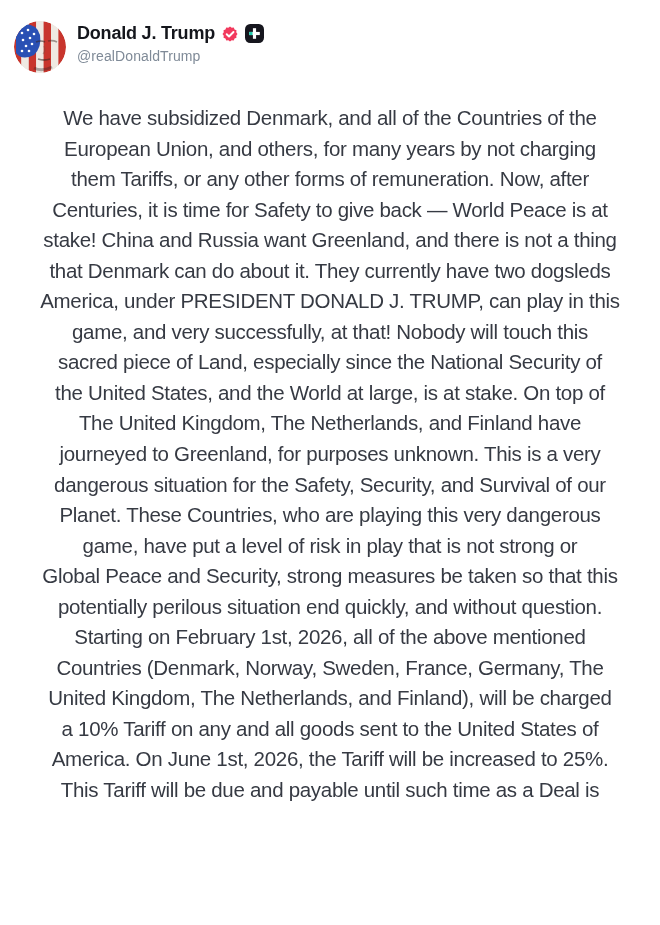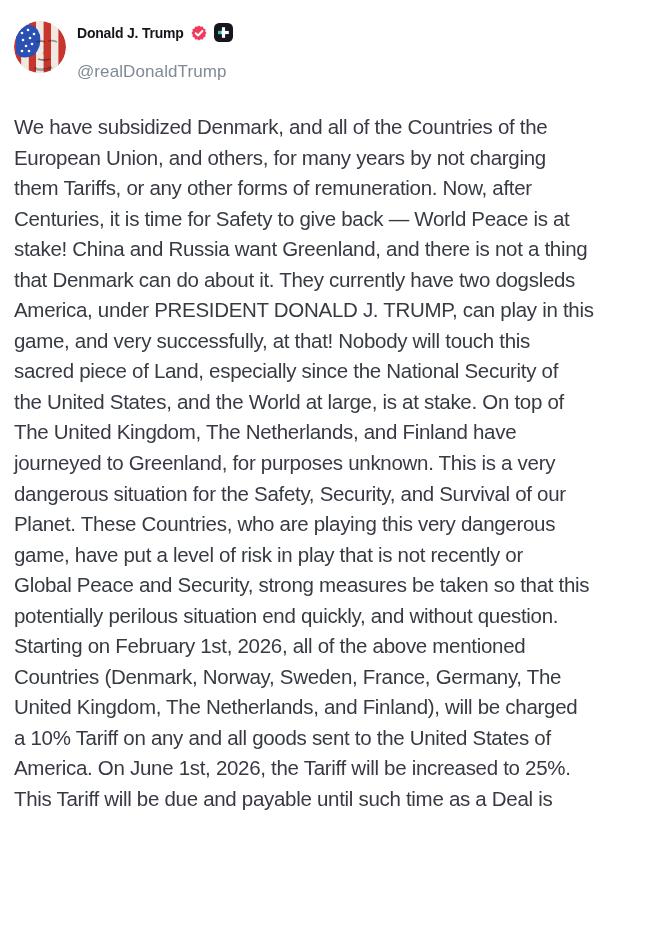--- a/index.html
+++ b/index.html
@@ -36,43 +36,44 @@
     margin-top: 1px;
     cursor: pointer;
   }
   .author-block { padding-top: 3px; padding-left: 1px; }
   .name-row {
     display: flex;
     align-items: center;
     gap: 6px;
   }
   .display-name {
-    font-size: 14px;
+    font-size: 18px;
     font-weight: 700;
     color: var(--name);
     letter-spacing: -0.2px;
     cursor: pointer;
   }
   .badge { display: inline-flex; align-items: center; }
   .handle {
-    margin-top: 20px;
-    font-size: 17px;
+    margin-top: 4px;
+    font-size: 14px;
     color: var(--handle);
     letter-spacing: 0.1px;
     cursor: pointer;
   }
   .post-body {
     margin-top: 30px;
     color: var(--body);
   }
   .post-line {
     font-size: 20.5px;
     line-height: 30.55px;
     letter-spacing: -0.3px;
     white-space: nowrap;
+    text-align: center;
   }
 </style>
 </head>
 <body>
 
 <div class="post">
 
   <div class="post-header">
 
     <div class="avatar-wrap">
@@ -145,21 +146,21 @@
       <div class="post-line">stake! China and Russia want Greenland, and there is not a thing</div>
       <div class="post-line">that Denmark can do about it. They currently have two dogsleds</div>
       <div class="post-line">America, under PRESIDENT DONALD J. TRUMP, can play in this</div>
       <div class="post-line">game, and very successfully, at that! Nobody will touch this</div>
       <div class="post-line">sacred piece of Land, especially since the National Security of</div>
       <div class="post-line">the United States, and the World at large, is at stake. On top of</div>
       <div class="post-line">The United Kingdom, The Netherlands, and Finland have</div>
       <div class="post-line">journeyed to Greenland, for purposes unknown. This is a very</div>
       <div class="post-line">dangerous situation for the Safety, Security, and Survival of our</div>
       <div class="post-line">Planet. These Countries, who are playing this very dangerous</div>
-      <div class="post-line">game, have put a level of risk in play that is not recently or</div>
+      <div class="post-line">game, have put a level of risk in play that is not strong or</div>
       <div class="post-line">Global Peace and Security, strong measures be taken so that this</div>
       <div class="post-line">potentially perilous situation end quickly, and without question.</div>
       <div class="post-line">Starting on February 1st, 2026, all of the above mentioned</div>
       <div class="post-line">Countries (Denmark, Norway, Sweden, France, Germany, The</div>
       <div class="post-line">United Kingdom, The Netherlands, and Finland), will be charged</div>
       <div class="post-line">a 10% Tariff on any and all goods sent to the United States of</div>
       <div class="post-line">America. On June 1st, 2026, the Tariff will be increased to 25%.</div>
       <div class="post-line">This Tariff will be due and payable until such time as a Deal is</div>
     </div>
 

